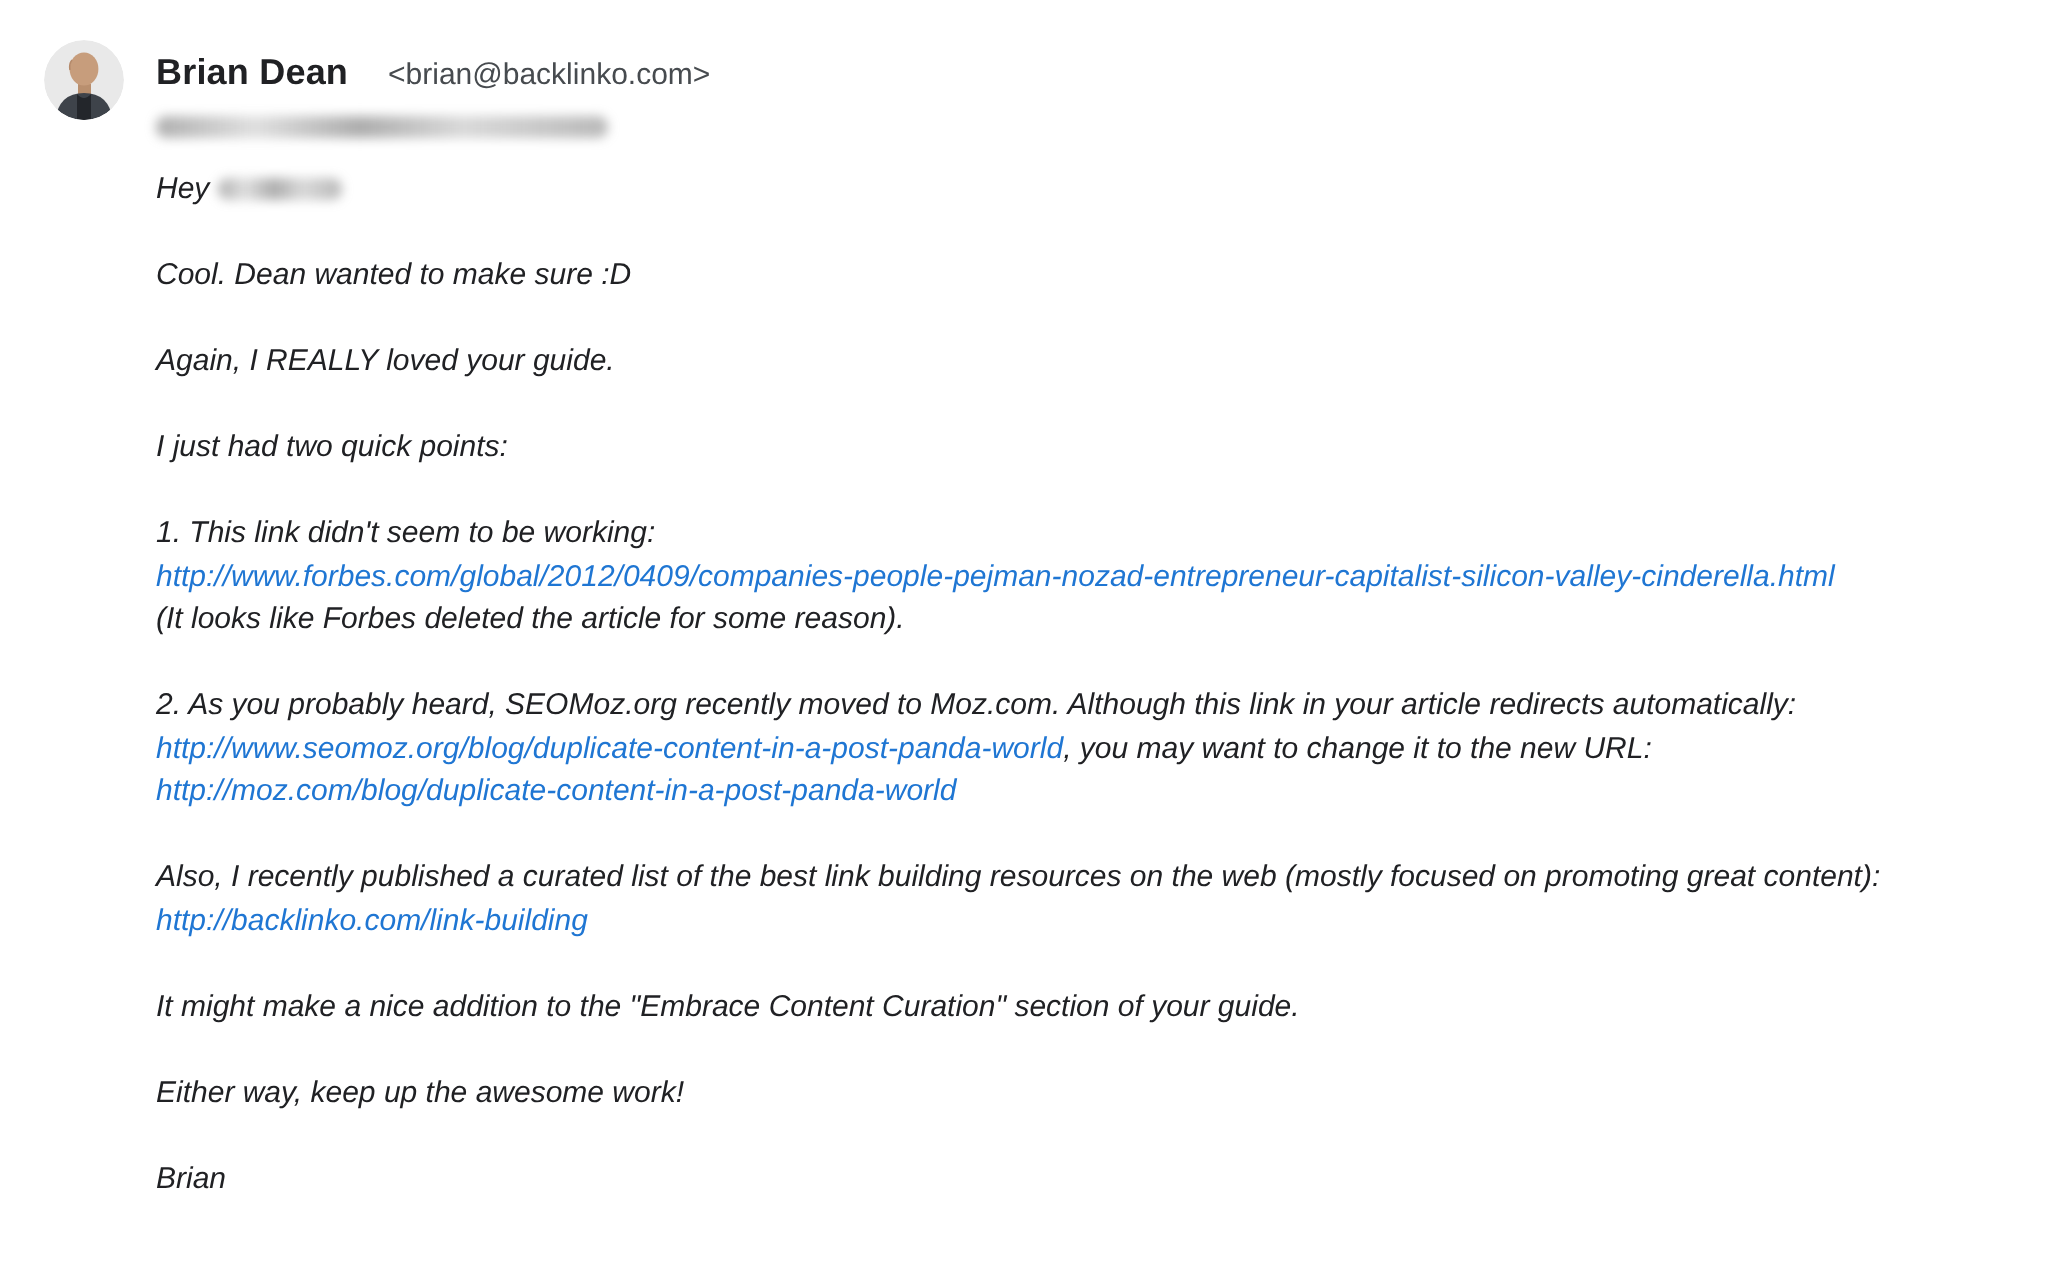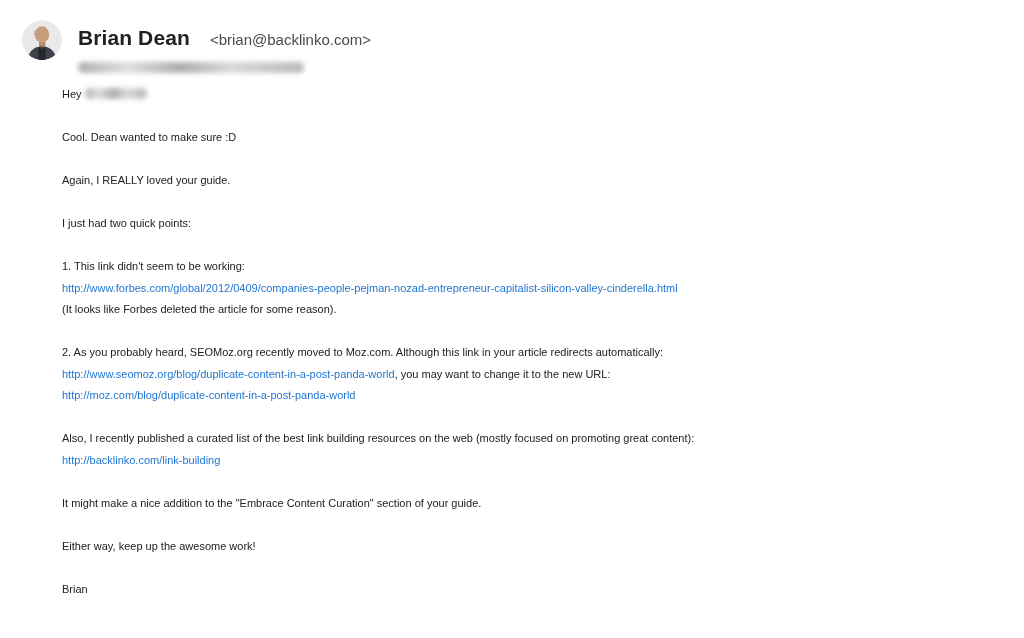--- a/index.html
+++ b/index.html
@@ -26,21 +26,21 @@
     height: 40px;
     border-radius: 50%;
     overflow: hidden;
     flex: none;
     cursor: pointer;
   }
   .avatar svg { display: block; }
   .header-text { margin-left: 16px; padding-top: 6px; }
   .sender-line { display: flex; align-items: baseline; white-space: nowrap; }
   .sender-name {
-    font-size: 21px;
+    font-size: 18px;
     font-weight: bold;
     color: #202124;
     letter-spacing: .1px;
   }
   .sender-email {
     font-size: 15px;
     color: #474b4f;
     margin-left: 20px;
   }
   .recipient-line { margin-top: 8px; height: 13px; }
@@ -58,25 +58,26 @@
       rgba(115,115,115,0.50) 100%);
     filter: blur(2.6px);
     vertical-align: baseline;
     transform: translateY(1px);
   }
   .redacted-recipient { width: 226px; }
 
   
   .email-body {
     position: absolute;
-    left: 62px;
+    left: 78px;
     top: 84px;
-    font-size: 11px;
+    font-size: 15px;
     line-height: 21.5px;
     color: #202124;
+    font-style: italic;
   }
   .email-body .line {
     white-space: pre;
     min-height: 21.5px;
   }
   .email-body a {
     color: #1f76d3;
     text-decoration: none;
     cursor: pointer;
     text-align: center;

